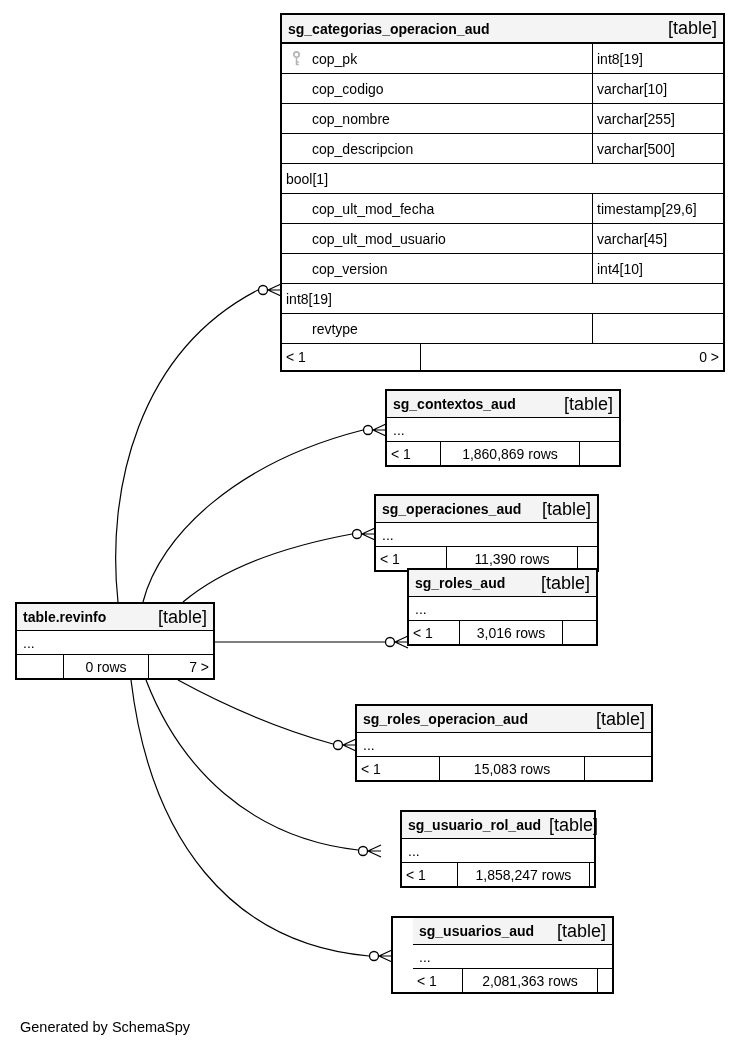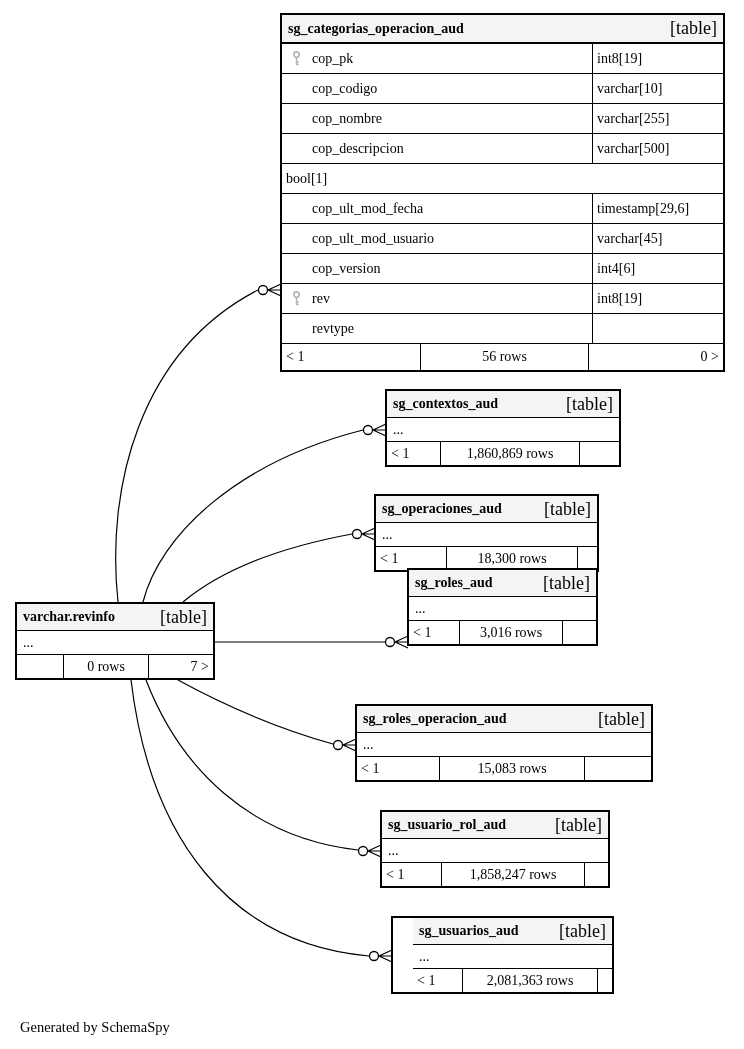--- a/index.html
+++ b/index.html
@@ -1,17 +1,17 @@
 <!DOCTYPE html>
 <html><head>
 <meta charset="utf-8">
 <style>
   html,body{margin:0;padding:0;background:#fff}
   .canvas{position:relative;width:744px;height:1049px;background:#ffffff;
-          font-family:Liberation Serif, serif;font-size:14px;color:#000;overflow:hidden}
+          font-family:Liberation Sans, sans-serif;font-size:14px;color:#000;overflow:hidden}
   svg.wires{position:absolute;left:0;top:0;z-index:0}
   .wire{stroke:#000;stroke-width:1.2;fill:none}
   .card-circle{fill:#fff;stroke:#000;stroke-width:1.3}
   .crowfoot{stroke:#000;stroke-width:1.2;fill:none}
 
   .tbl{position:absolute;background:#fff;border:2px solid #000;box-sizing:border-box;z-index:1}
   .hdr{background:#f4f4f4;border-bottom:1px solid #000;display:flex;justify-content:space-between;
        align-items:center;padding:0 6px;height:26px;box-sizing:content-box}
   .tbl.big .hdr{height:27px;border-bottom-width:2px}
   .nm{font-weight:bold;white-space:nowrap}
@@ -122,40 +122,32 @@
     <div class="colrow">
       <div class="cn">
           <span>cop_ult_mod_usuario</span>
         </div>
       <div class="ct">varchar[45]</div>
     </div>
     <div class="colrow">
       <div class="cn">
           <span>cop_version</span>
         </div>
-      <div class="ct">int4[6]</div>
-    </div>
-    <div class="colrow">
-      <div class="cn">
-          <span class="keyic"><svg width="11" height="15" viewBox="0 0 11 15">
-              <circle cx="5.5" cy="3.6" r="2.7" fill="none" stroke="#b4b4b4" stroke-width="1.7"></circle>
-              <path d="M5.5 6.3 V14 M5.5 11 H7.8 M5.5 13.4 H7.8" stroke="#b4b4b4" stroke-width="1.5" fill="none"></path>
-            </svg></span>
-          <span>rev</span>
-        </div>
+      <div class="ct">int4[10]</div>
+    </div>
+    <div class="colrow">
       <div class="ct">int8[19]</div>
     </div>
     <div class="colrow" style="border-bottom:none;">
       <div class="cn">
           <span>revtype</span>
         </div>
     </div>
     <div class="ftr" style="border-top:1px solid #000;">
       <div class="fc fl" style="width:139px">&lt; 1</div>
-      <div class="fc fm" style="width:168px">56 rows</div>
       <div class="fc fr" style="flex:1">0 &gt;</div>
     </div>
   </div>
 
   <div class="tbl" style="left:385px;top:389px;width:236px;">
     <div class="hdr">
       <span class="nm">sg_contextos_aud</span>
       <span class="tag">[table]</span>
     </div>
     <div class="ell">...</div>
@@ -167,21 +159,21 @@
   </div>
 
   <div class="tbl" style="left:374px;top:494px;width:225px;">
     <div class="hdr">
       <span class="nm">sg_operaciones_aud</span>
       <span class="tag">[table]</span>
     </div>
     <div class="ell">...</div>
     <div class="ftr">
       <div class="fc fl" style="width:71px">&lt; 1</div>
-      <div class="fc fm" style="width:131px">18,300 rows</div>
+      <div class="fc fm" style="width:131px">11,390 rows</div>
       <div class="fc fr" style="flex:1"></div>
     </div>
   </div>
 
   <div class="tbl" style="left:407px;top:568px;width:191px;">
     <div class="hdr">
       <span class="nm">sg_roles_aud</span>
       <span class="tag">[table]</span>
     </div>
     <div class="ell">...</div>
@@ -198,21 +190,21 @@
       <span class="tag">[table]</span>
     </div>
     <div class="ell">...</div>
     <div class="ftr">
       <div class="fc fl" style="width:83px">&lt; 1</div>
       <div class="fc fm" style="width:145px">15,083 rows</div>
       <div class="fc fr" style="flex:1"></div>
     </div>
   </div>
 
-  <div class="tbl" style="left:380px;top:810px;width:230px;">
+  <div class="tbl" style="left:400px;top:810px;width:196px;">
     <div class="hdr">
       <span class="nm">sg_usuario_rol_aud</span>
       <span class="tag">[table]</span>
     </div>
     <div class="ell">...</div>
     <div class="ftr">
       <div class="fc fl" style="width:60px">&lt; 1</div>
       <div class="fc fm" style="width:143px">1,858,247 rows</div>
       <div class="fc fr" style="flex:1"></div>
     </div>
@@ -226,21 +218,21 @@
     <div class="ell">...</div>
     <div class="ftr">
       <div class="fc fl" style="width:50px">&lt; 1</div>
       <div class="fc fm" style="width:135px">2,081,363 rows</div>
       <div class="fc fr" style="flex:1"></div>
     </div>
   </div>
 
   <div class="tbl" style="left:15px;top:602px;width:200px;">
     <div class="hdr">
-      <span class="nm">varchar.revinfo</span>
+      <span class="nm">table.revinfo</span>
       <span class="tag">[table]</span>
     </div>
     <div class="ell">...</div>
     <div class="ftr">
       <div class="fc fl" style="width:47px"></div>
       <div class="fc fm" style="width:85px">0 rows</div>
       <div class="fc fr" style="flex:1">7 &gt;</div>
     </div>
   </div>
 

